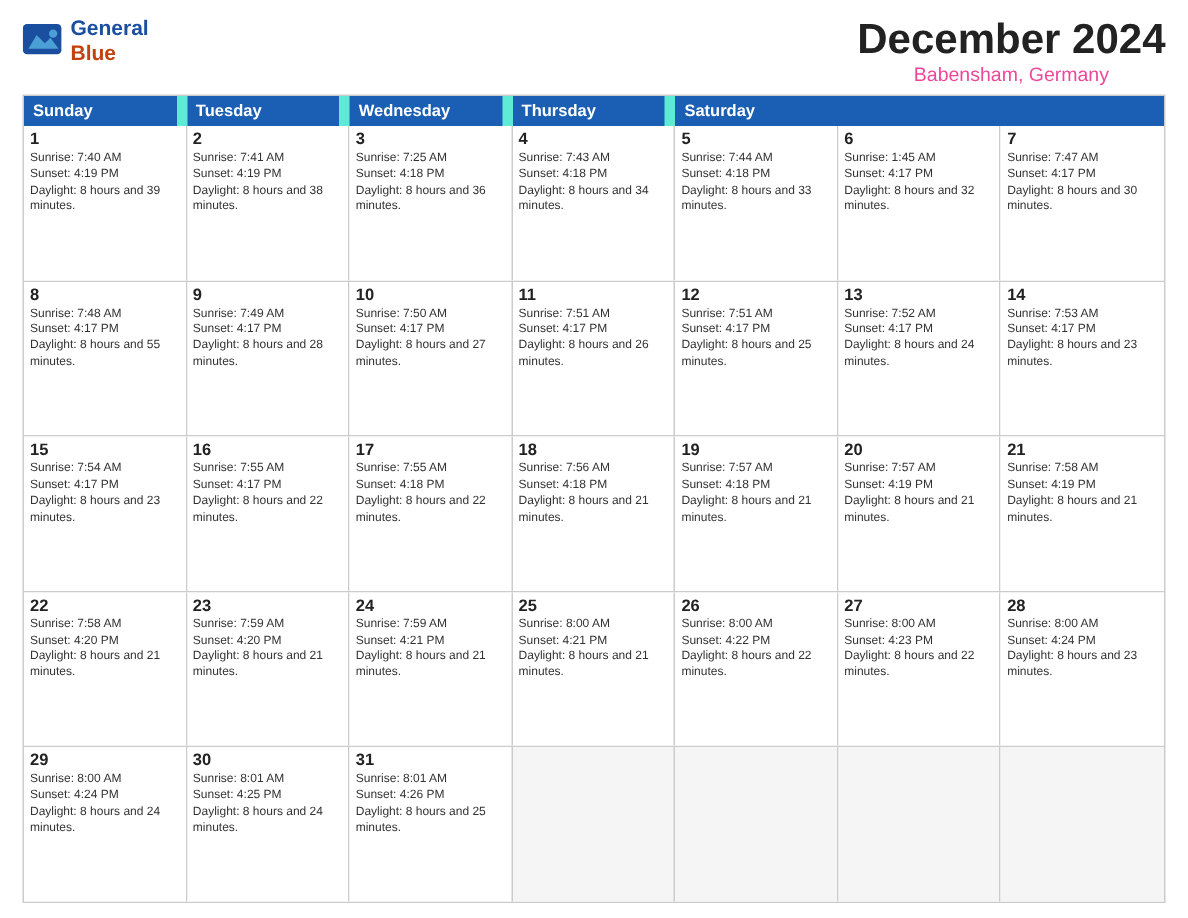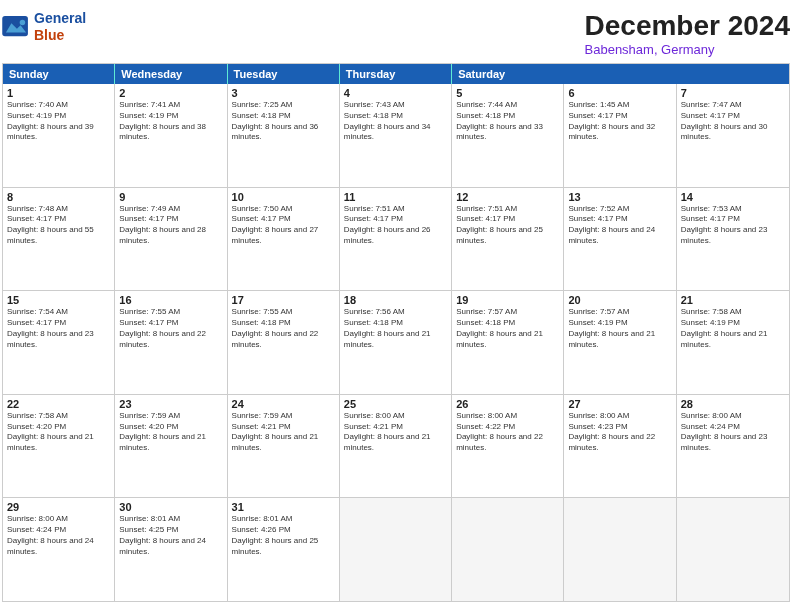--- a/index.html
+++ b/index.html
@@ -6,21 +6,21 @@
     body {
       font-family: Arial, sans-serif;
       background: #fff;
       width: 792px;
       height: 612px;
       overflow: hidden;
     }
     .page {
       width: 792px;
       height: 612px;
-      padding: 10px 2px;
+      padding: 10px 15px;
       display: flex;
       flex-direction: column;
     }
     .header {
       display: flex;
       justify-content: space-between;
       align-items: flex-start;
       margin-bottom: 6px;
     }
     .logo {
@@ -37,49 +37,49 @@
       color: #1a4fa0;
     }
     .logo-text .blue-part {
       color: #c2410c;
     }
     .logo-icon {
       width: 28px;
       height: 22px;
     }
     .title-section {
-      text-align: left;
+      text-align: center;
     }
     .month-title {
       font-size: 28px;
       font-weight: bold;
       color: #222;
     }
     .location {
       font-size: 13px;
-      color: #6d28d9;
+      color: #ec4899;
     }
     .calendar {
       flex: 1;
       display: flex;
       flex-direction: column;
       border: 1px solid #ccc;
     }
     .calendar-header {
       display: grid;
       grid-template-columns: repeat(7, 1fr);
       background: #1a5fb4;
     }
     .day-header {
       color: #fff;
       font-size: 11px;
       font-weight: bold;
       padding: 4px 6px;
       text-align: left;
-      border-right: 1px solid #5eead4;
+      border-right: 7px solid #5eead4;
     }
     .day-header:last-child { border-right: none; }
     .calendar-body {
       display: flex;
       flex-direction: column;
       flex: 1;
     }
     .week-row {
       display: grid;
       grid-template-columns: repeat(7, 1fr);
@@ -129,22 +129,22 @@
     </div>
     <div class="title-section">
       <div class="month-title">December 2024</div>
       <div class="location">Babensham, Germany</div>
     </div>
   </div>
 
   <div class="calendar">
     <div class="calendar-header">
     <div class="day-header">Sunday</div>
+        <div class="day-header">Tuesday</div>
         <div class="day-header">Wednesday</div>
-        <div class="day-header">Tuesday</div>
         <div class="day-header">Thursday</div>
         <div class="day-header">Saturday</div>
       </div>
     <div class="calendar-body">
     <div class="week-row">
           <div class="day-cell">
           <span class="day-number">1</span>
           <div class="day-info">
             <span>Sunrise: 7:40 AM</span><br>
             <span>Sunset: 4:19 PM</span><br>

